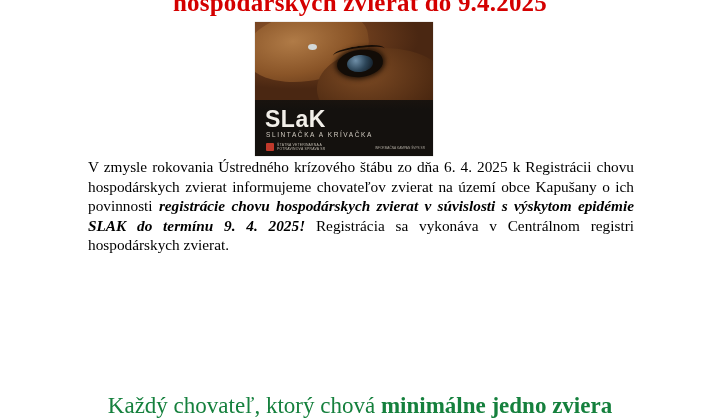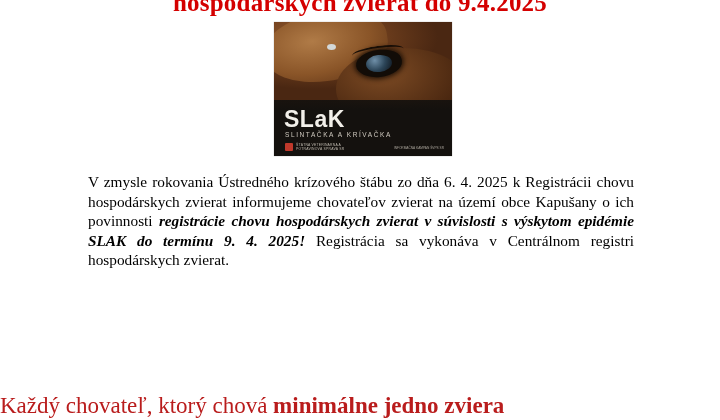--- a/index.html
+++ b/index.html
@@ -28,21 +28,21 @@
     font-family: "Liberation Serif", serif;
     font-weight: bold;
     font-size: 25px;
     color: #d40000;
     letter-spacing: 0.2px;
     line-height: 30px;
   }
   .poster-wrap {
     position: absolute;
     top: 22px;
-    left: 274px;
+    left: 255px;
     width: 178px;
     height: 134px;
   }
   .poster {
     position: relative;
     width: 178px;
     height: 134px;
     background: #1d1a17;
     overflow: hidden;
     box-shadow: 0 0 1px rgba(0,0,0,0.4);
@@ -180,43 +180,44 @@
     font-family: "Liberation Sans", sans-serif;
     font-size: 3.2px;
     line-height: 4px;
     color: #a9a49b;
     text-align: right;
     max-width: 52px;
   }
   .body-text {
     position: absolute;
     left: 88px;
-    top: 172px;
+    top: 157px;
     width: 546px;
     font-family: "Liberation Serif", serif;
     font-size: 15.3px;
     line-height: 19.6px;
     color: #000000;
     text-align: justify;
   }
   .body-text p {
     margin: 0;
   }
   .bold-italic {
     font-weight: bold;
     font-style: italic;
   }
   .footline {
     position: absolute;
     left: 0;
     top: 392px;
     width: 720px;
+    text-align: center;
     font-family: "Liberation Serif", serif;
     font-size: 23px;
-    color: #b91c1c;
+    color: #15803d;
     line-height: 28px;
   }
   .footline .strong {
     font-weight: bold;
   }
 </style>
 </head>
 <body>
 
 <div class="page">

